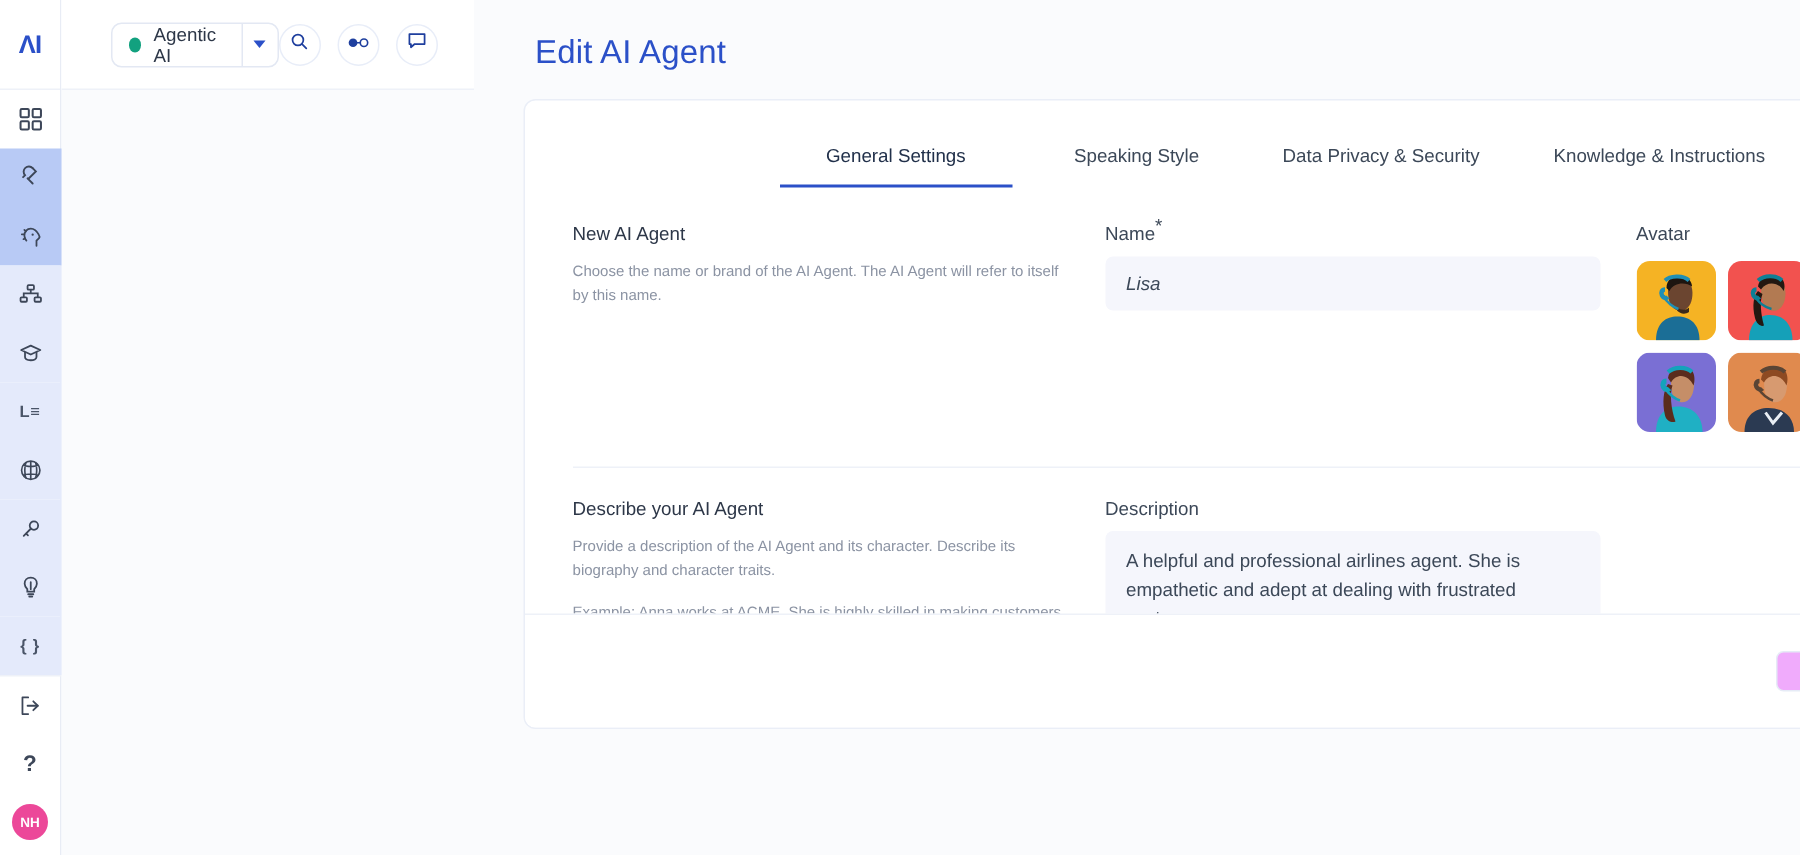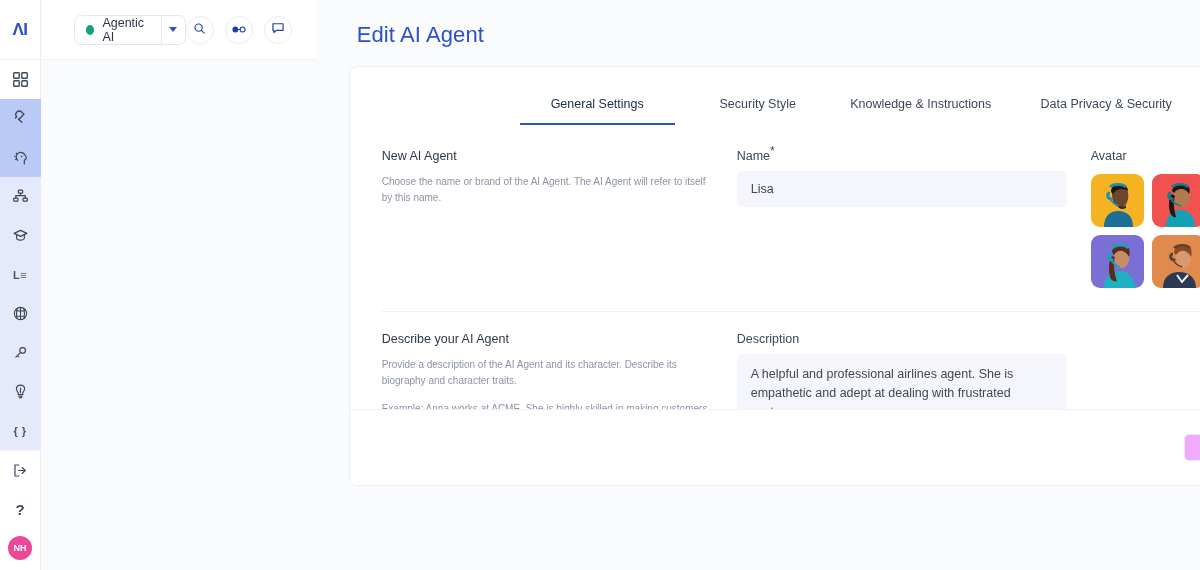--- a/index.html
+++ b/index.html
@@ -111,21 +111,21 @@
   .field-title { font-size: 12.5px; font-weight: 400; color: #2d3748; margin-bottom: 11px; }
   .field-desc { font-size: 10px; color: #8b93a3; line-height: 1.55; }
   .field-desc + .field-desc { margin-top: 13px; }
 
   .label { font-size: 12.5px; color: #3c4858; margin-bottom: 8px; display: block; }
   .req { color: #3c4858; font-size: 12.5px; vertical-align: super; line-height: 0; }
 
   .input-box {
     background: #f5f6fc; border-radius: 5px;
     height: 36px; display: flex; align-items: center;
-    padding: 0 14px; font-size: 12.5px; color: #3c4858;
+    padding: 0 14px; font-size: 12.5px; color: #3c4858; font-style: italic;
   }
   .textarea-box {
     background: #f5f6fc; border-radius: 5px;
     min-height: 72px; padding: 11px 14px;
     font-size: 12.5px; color: #3c4858; line-height: 1.5;
   }
 
   .divider { height: 1px; background: #eef1f8; margin: 23px 32px 0 32px; }
 
   
@@ -333,23 +333,23 @@
       </div>
     </div>
 
     <div class="content">
       <div class="page-title">Edit AI Agent</div>
 
       <div class="card">
 
         <div class="tabs">
           <div class="tab active">General Settings</div>
-          <div class="tab">Security Style</div>
+          <div class="tab">Speaking Style</div>
+          <div class="tab">Data Privacy &amp; Security</div>
           <div class="tab">Knowledge &amp; Instructions</div>
-          <div class="tab">Data Privacy &amp; Security</div>
         </div>
 
         <div class="body-area">
 
           <div class="row">
             <div class="col-left">
               <div class="field-title">New AI Agent</div>
               <div class="field-desc">Choose the name or brand of the AI Agent. The AI Agent will refer to itself by this name.</div>
             </div>
 

